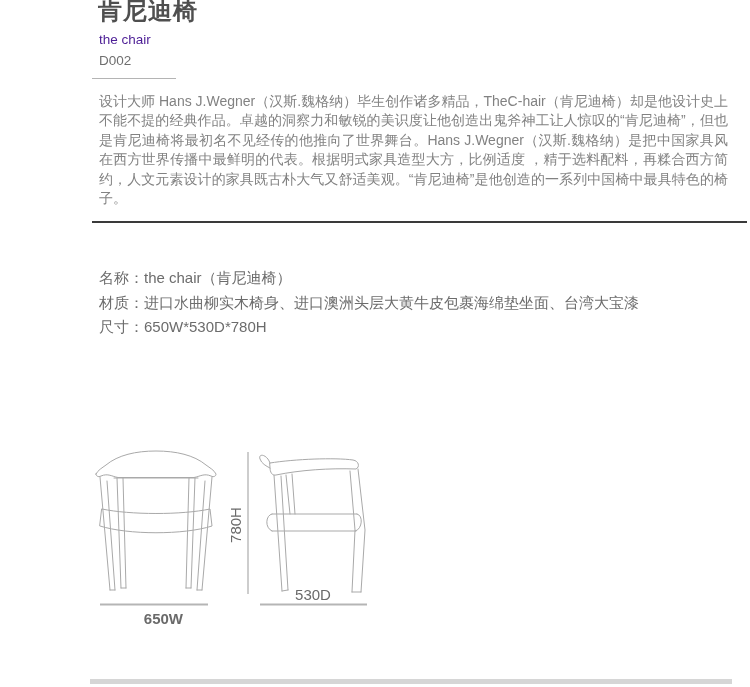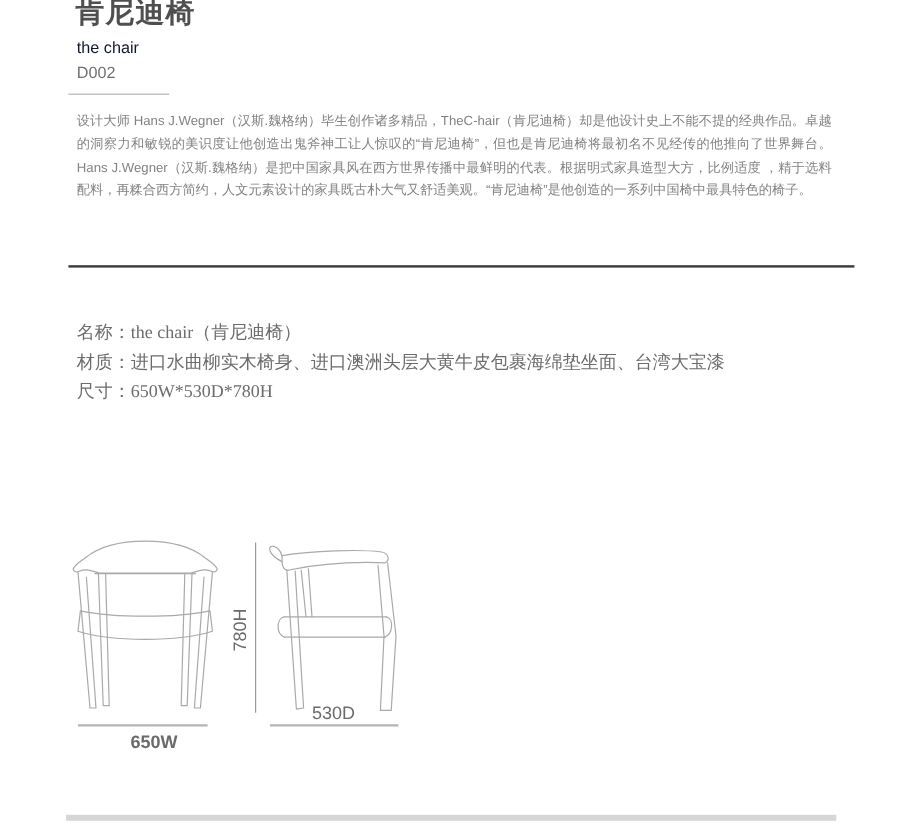--- a/index.html
+++ b/index.html
@@ -1,33 +1,33 @@
 <!DOCTYPE html>
 <html><head>
 <meta charset="utf-8">
 <style>
   * { margin:0; padding:0; box-sizing:border-box; }
   html,body { width:750px; height:687px; background:#ffffff; overflow:hidden;
               font-family:"Liberation Sans","DejaVu Sans",sans-serif; }
-  .page { position:relative; width:644px; height:687px; background:#fff; }
+  .page { position:relative; width:644px; height:687px; background:#fff;margin-left:35px; }
 
   .title { position:absolute; left:63px; top:-3px; font-size:24px; font-weight:600;
            color:#4f4f4f; letter-spacing:1px; line-height:1.15; }
-  .subtitle { position:absolute; left:64px; top:32px; font-size:13.5px; color:#0f172a; }
+  .subtitle { position:absolute; left:64px; top:32px; font-size:13.5px; color:#4c1d95; }
   .model { position:absolute; left:64px; top:53px; font-size:13.5px; color:#6f6f6f; }
   .short-rule { position:absolute; left:57px; top:78px; width:84px; height:1px; background:#b4b4b4; }
 
-  .desc { position:absolute; left:64px; top:92px; width:629px; font-size:11px;
+  .desc { position:absolute; left:64px; top:92px; width:629px; font-size:14px;
           line-height:19.4px; color:#828282; text-align:justify; }
 
   .section-divider { position:absolute; left:57px; top:221px; width:655px; height:2px;
                      background:#3a3a3a; border:none; }
 
   .specs { position:absolute; left:64px; top:266px; list-style:none; }
-  .specs li { font-size:15px; line-height:24.7px; color:#6c6c6c; white-space:nowrap;font-family:Liberation Serif, serif; }
+  .specs li { font-size:15px; line-height:24.7px; color:#6c6c6c; white-space:nowrap; }
 
   .drawings { position:absolute; left:55px; top:448px; width:300px; height:185px; }
   .drawings svg { position:absolute; left:0; top:0; }
 
   .dim-label { position:absolute; font-size:15px; color:#6a6a6a; }
   .dim-h { left:183px; top:509px; width:34px; height:32px; display:flex;
            align-items:center; justify-content:center; transform:rotate(-90deg); }
   .dim-w { left:92px;  top:610px; width:56px; text-align:right;font-weight:bold; }
   .dim-d { left:250px; top:586px; width:56px; text-align:center; }
 

